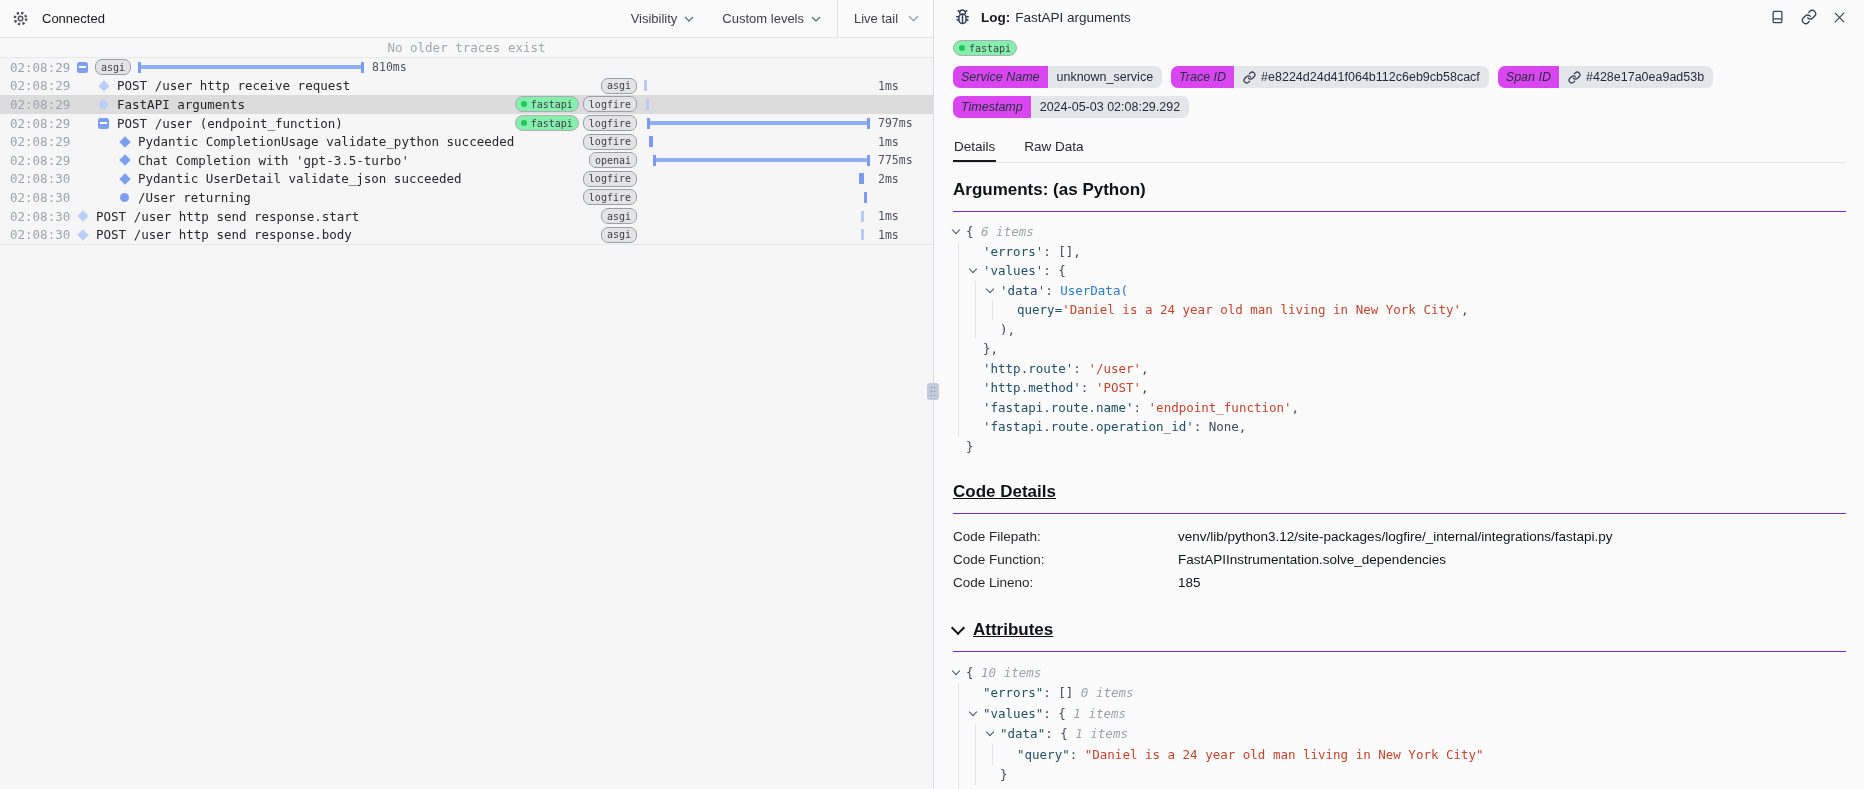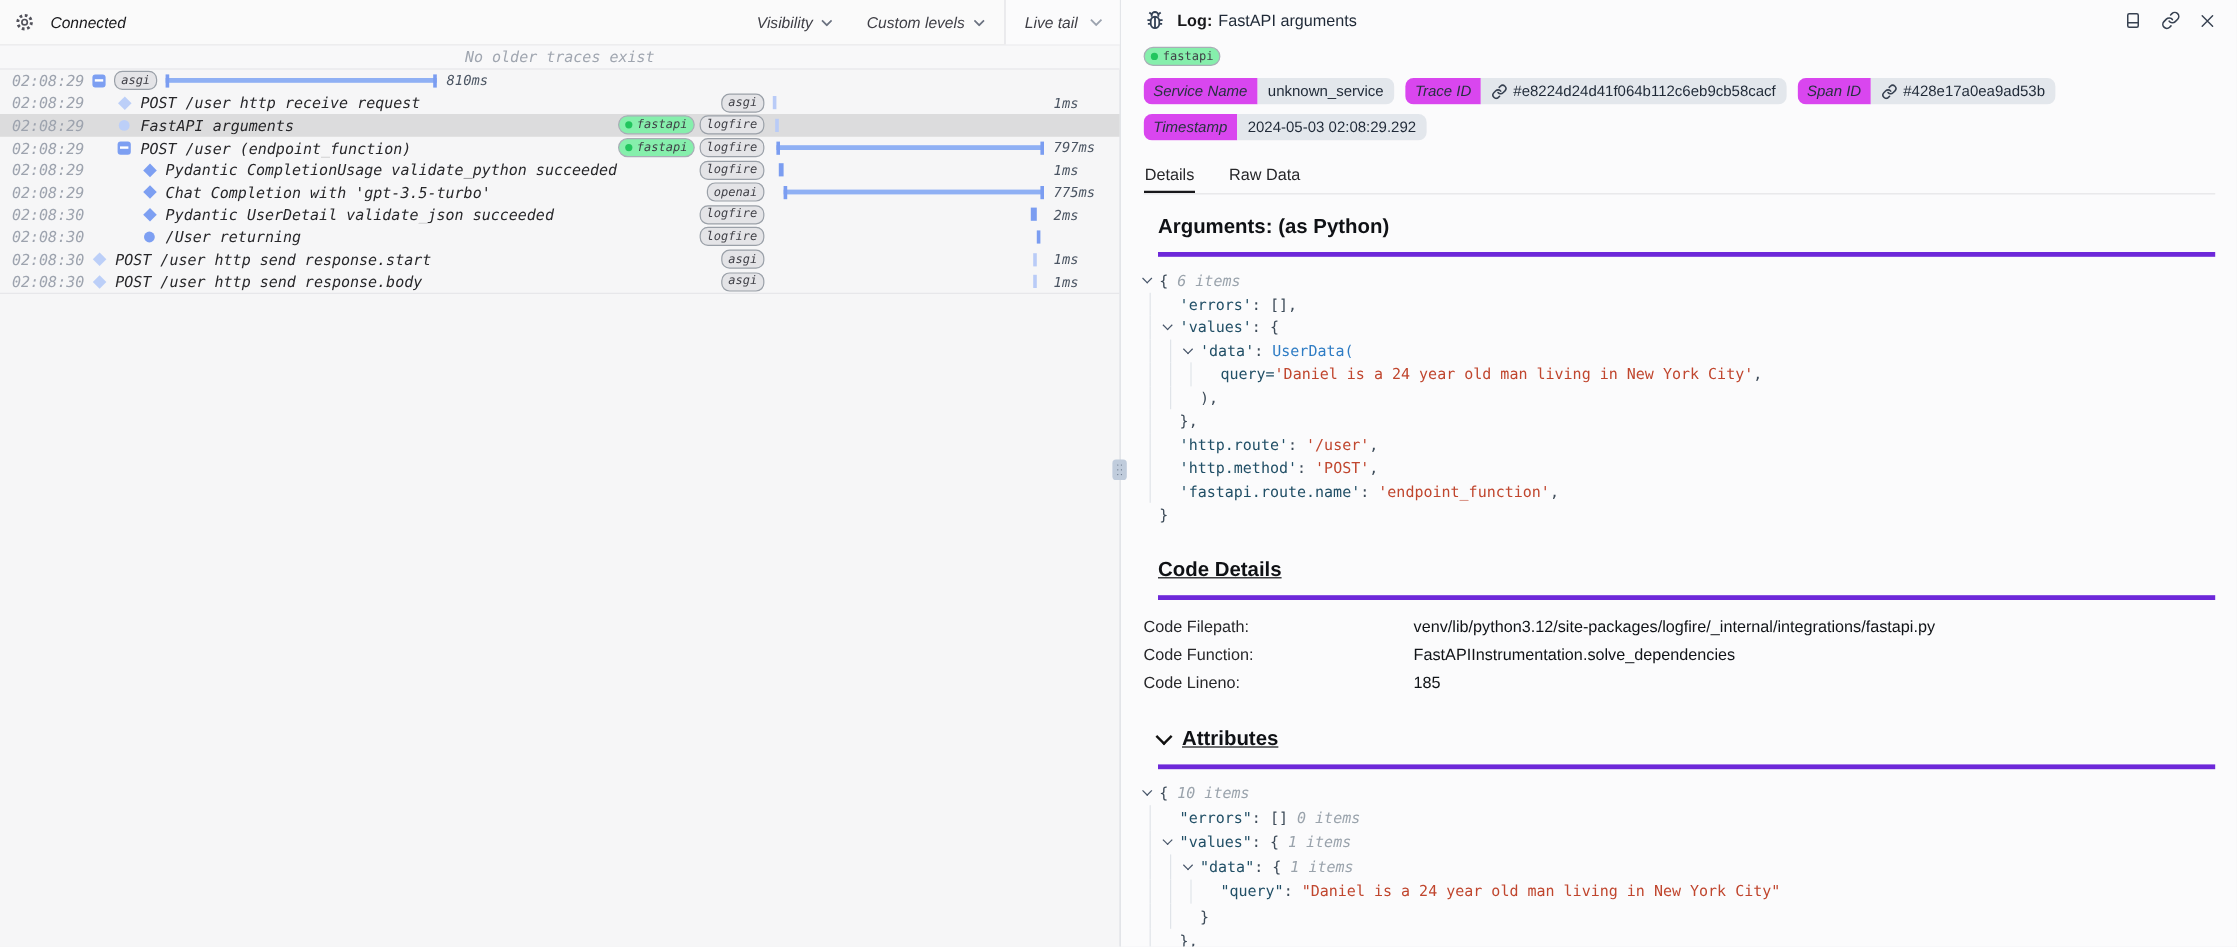--- a/index.html
+++ b/index.html
@@ -1,20 +1,20 @@
 <!DOCTYPE html>
 <html><head>
 <meta charset="utf-8">
 <style>
   html,body{margin:0;padding:0;background:#e9e9ec;}
   .stage{position:relative;width:1864px;height:789px;background:#fbfbfc;overflow:hidden;
          font-family:"Liberation Sans",sans-serif;color:#18181b;}
 
   
-  .left{position:absolute;left:0;top:0;width:934px;height:100%;background:#f6f6f7;border-right:1px solid #d7dadf;box-sizing:border-box;font-style:italic;}
+  .left{position:absolute;left:0;top:0;width:934px;height:100%;background:#f6f6f7;border-right:1px solid #d7dadf;box-sizing:border-box;}
   .lheader{height:37px;background:#fafafa;border-bottom:1px solid #e4e4e7;display:flex;align-items:center;}
   .gearbtn{margin-left:12px;display:flex;align-items:center;cursor:pointer;}
   .conn{margin-left:13px;font-size:13px;color:#18181b;}
   .lh-right{margin-left:auto;display:flex;align-items:center;height:100%;}
   .ddl{display:flex;align-items:center;gap:7px;font-size:13px;color:#3f3f46;margin-right:28px;cursor:pointer;}
   .livetail{height:100%;border-left:1px solid #e0e0e3;display:flex;align-items:center;justify-content:space-between;
             padding:0 14px 0 16px;font-size:13px;color:#3f3f46;width:96px;box-sizing:border-box;cursor:pointer;background:#fbfbfc;}
   .notice{height:19px;background:#f8f8f9;border-bottom:1px solid #e7e7ea;display:flex;align-items:center;justify-content:center;
           font-family:"DejaVu Sans Mono",monospace;font-size:12.5px;color:#a0a6b0;}
   .rows{border-bottom:1px solid #e7e7ea;}
@@ -56,21 +56,21 @@
   .ricons svg{cursor:pointer;}
   .ftagrow{margin-top:3px;}
   .chiprow{display:flex;gap:9px;margin-top:10px;}
   .chiprow.second{margin-top:8px;}
   .chip{display:inline-flex;border-radius:7px;overflow:hidden;font-size:12.5px;height:22px;line-height:22px;}
   .chip .cl{background:#d946ef;color:#26323f;font-style:italic;padding:0 8px;}
   .chip .cv{background:#e3e7ec;color:#1f2937;padding:0 9px;display:inline-flex;align-items:center;gap:5px;}
   .tabs{display:flex;gap:27px;margin-top:14px;border-bottom:1px solid #e4e4e7;margin-right:18px;}
   .tab{font-size:13.5px;padding:7px 1px 8px;color:#27272a;cursor:pointer;}
   .tab.active{box-shadow:inset 0 -2px 0 #18181b;font-weight:400;}
-  .sechead{font-size:17px;font-weight:700;color:#0f1115;margin:17px 18px 0 12px;padding-bottom:11px;border-bottom:4px solid #6d28d9;
+  .sechead{font-size:17px;font-weight:700;color:#0f1115;margin:17px 18px 0 0;padding-bottom:11px;border-bottom:1px solid #6d28d9;
            display:flex;align-items:center;gap:10px;}
   .sechead.later{margin-top:26px;text-decoration:underline;}
   .bigchev{width:8px;height:8px;border-right:2px solid #111;border-bottom:2px solid #111;transform:rotate(45deg);margin-top:-4px;flex:none;}
   .codeblock{margin-top:10px;font-family:"DejaVu Sans Mono",monospace;font-size:12.5px;color:#3d4b59;}
   .cl-line{display:flex;align-items:center;height:19.5px;white-space:pre;}
   .attrblock .cl-line{height:20.5px;}
   .guide{flex:none;width:11px;margin-left:5px;border-left:1px solid #e0e4e9;align-self:stretch;}
   .chevcell{flex:none;width:13px;display:flex;align-items:center;}
   .chevcell i{width:5px;height:5px;border-right:1.4px solid #475569;border-bottom:1.4px solid #475569;transform:rotate(45deg);margin-top:-3px;}
   .sk{color:#214f66;} .ss{color:#c0462e;} .sp{color:#3d4b59;} .sm{color:#9aa3ac;font-style:italic;} .st{color:#2e7cc4;}
@@ -370,20 +370,21 @@
         <div class="cl-line"><span class="chevcell"><i></i></span><span class="sp">{ </span><span class="sm">6 items</span></div>
         <div class="cl-line"><span class="guide"></span><span class="chevcell"></span><span class="sk">'errors'</span><span class="sp">: [],</span></div>
         <div class="cl-line"><span class="guide"></span><span class="chevcell"><i></i></span><span class="sk">'values'</span><span class="sp">: {</span></div>
         <div class="cl-line"><span class="guide"></span><span class="guide"></span><span class="chevcell"><i></i></span><span class="sk">'data'</span><span class="sp">: </span><span class="st">UserData(</span></div>
         <div class="cl-line"><span class="guide"></span><span class="guide"></span><span class="guide"></span><span class="chevcell"></span><span class="sk">query=</span><span class="ss">'Daniel is a 24 year old man living in New York City'</span><span class="sp">,</span></div>
         <div class="cl-line"><span class="guide"></span><span class="guide"></span><span class="chevcell"></span><span class="sp">),</span></div>
         <div class="cl-line"><span class="guide"></span><span class="chevcell"></span><span class="sp">},</span></div>
         <div class="cl-line"><span class="guide"></span><span class="chevcell"></span><span class="sk">'http.route'</span><span class="sp">: </span><span class="ss">'/user'</span><span class="sp">,</span></div>
         <div class="cl-line"><span class="guide"></span><span class="chevcell"></span><span class="sk">'http.method'</span><span class="sp">: </span><span class="ss">'POST'</span><span class="sp">,</span></div>
         <div class="cl-line"><span class="guide"></span><span class="chevcell"></span><span class="sk">'fastapi.route.name'</span><span class="sp">: </span><span class="ss">'endpoint_function'</span><span class="sp">,</span></div>
+        <div class="cl-line"><span class="guide"></span><span class="chevcell"></span><span class="sk">'fastapi.route.operation_id'</span><span class="sp">: None,</span></div>
         <div class="cl-line"><span class="chevcell"></span><span class="sp">}</span></div>
       </div>
 
     <div class="sechead later">Code Details</div>
     <div class="cdrows" id="code-details">
         <div class="cdrow">
           <span class="cdl">Code Filepath:</span>
           <span class="cdv">venv/lib/python3.12/site-packages/logfire/_internal/integrations/fastapi.py</span>
         </div>
         <div class="cdrow">

